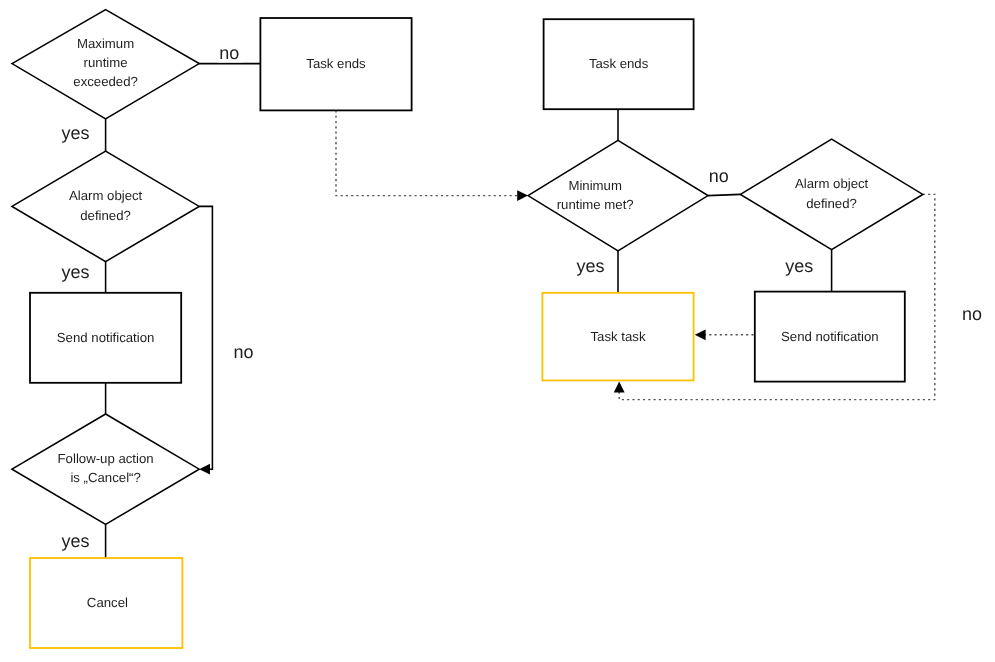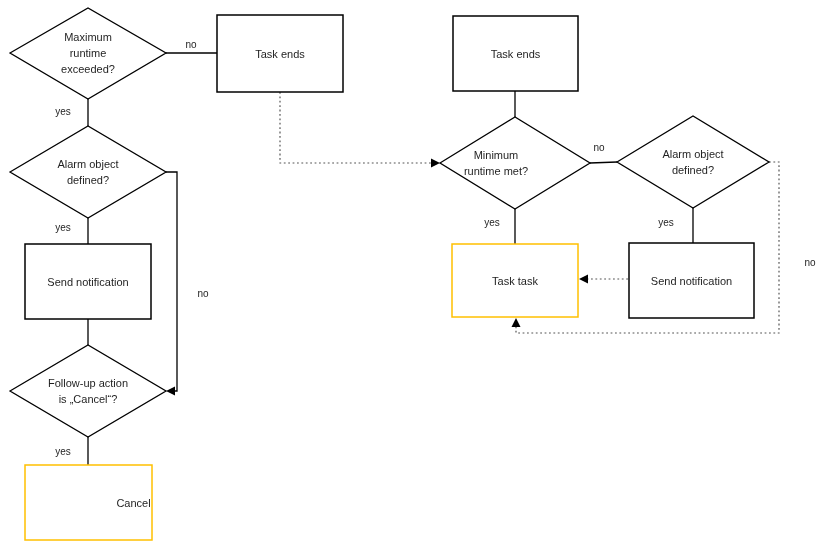--- a/index.html
+++ b/index.html
@@ -33,21 +33,21 @@
     justify-content: center;
     text-align: center;
     font-size: 11px;
     line-height: 16px;
     white-space: pre-line;
     pointer-events: none;
   }
   .edge-label {
     position: absolute;
     transform: translate(-50%, -50%);
-    font-size: 10px;
+    font-size: 15px;
     line-height: 14px;
     background: var(--background);
     padding: 0 2px;
   }
 </style>
 </head>
 <body>
 
 <div class="canvas">
 
@@ -89,21 +89,21 @@
 
   <div class="node-label" style="left:18px; top:10px; width:140px; height:86px;">Maximum
 runtime
 exceeded?</div>
   <div class="node-label" style="left:217px; top:15px; width:126px; height:77px;">Task ends</div>
   <div class="node-label" style="left:18px; top:129px; width:140px; height:86px;">Alarm object
 defined?</div>
   <div class="node-label" style="left:25px; top:244px; width:126px; height:75px;">Send notification</div>
   <div class="node-label" style="left:18px; top:348px; width:140px; height:86px;">Follow-up action
 is „Cancel“?</div>
-  <div class="node-label" style="left:25px; top:465px; width:129px; height:75px;margin-left:44px;">Cancel</div>
+  <div class="node-label" style="left:25px; top:465px; width:129px; height:75px;">Cancel</div>
 
   <div class="node-label" style="left:453px; top:16px; width:125px; height:75px;">Task ends</div>
   <div class="node-label" style="left:426px; top:120px; width:140px; height:86px;">Minimum
 runtime met?</div>
   <div class="node-label" style="left:623px; top:119px; width:140px; height:86px;">Alarm object
 defined?</div>
   <div class="node-label" style="left:452px; top:244px; width:126px; height:73px;">Task task</div>
   <div class="node-label" style="left:629px; top:243px; width:125px; height:75px;">Send notification</div>
 
   <div class="edge-label" style="left:191px; top:45px;">no</div>

